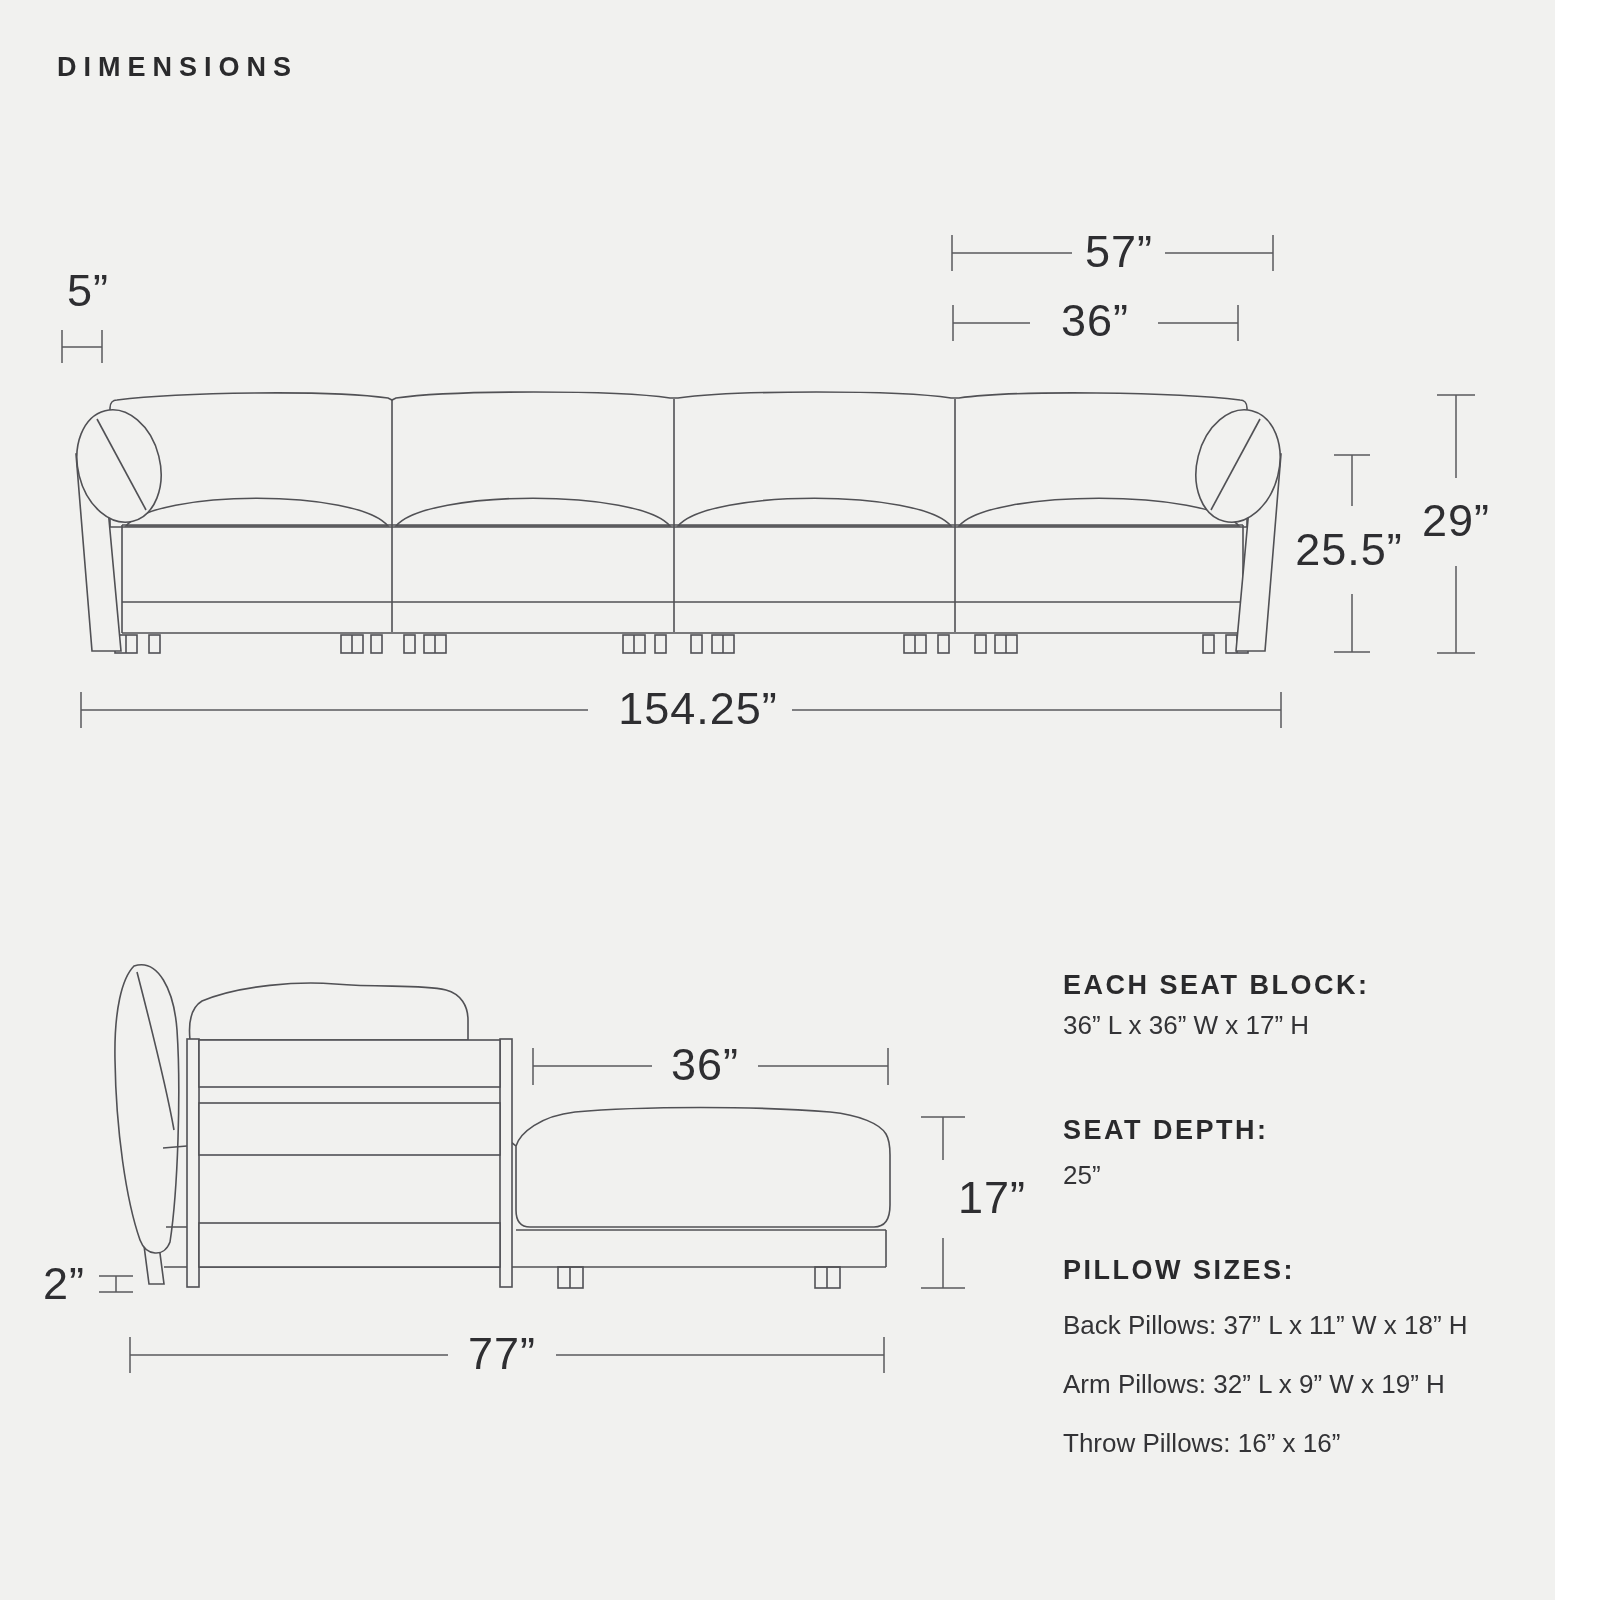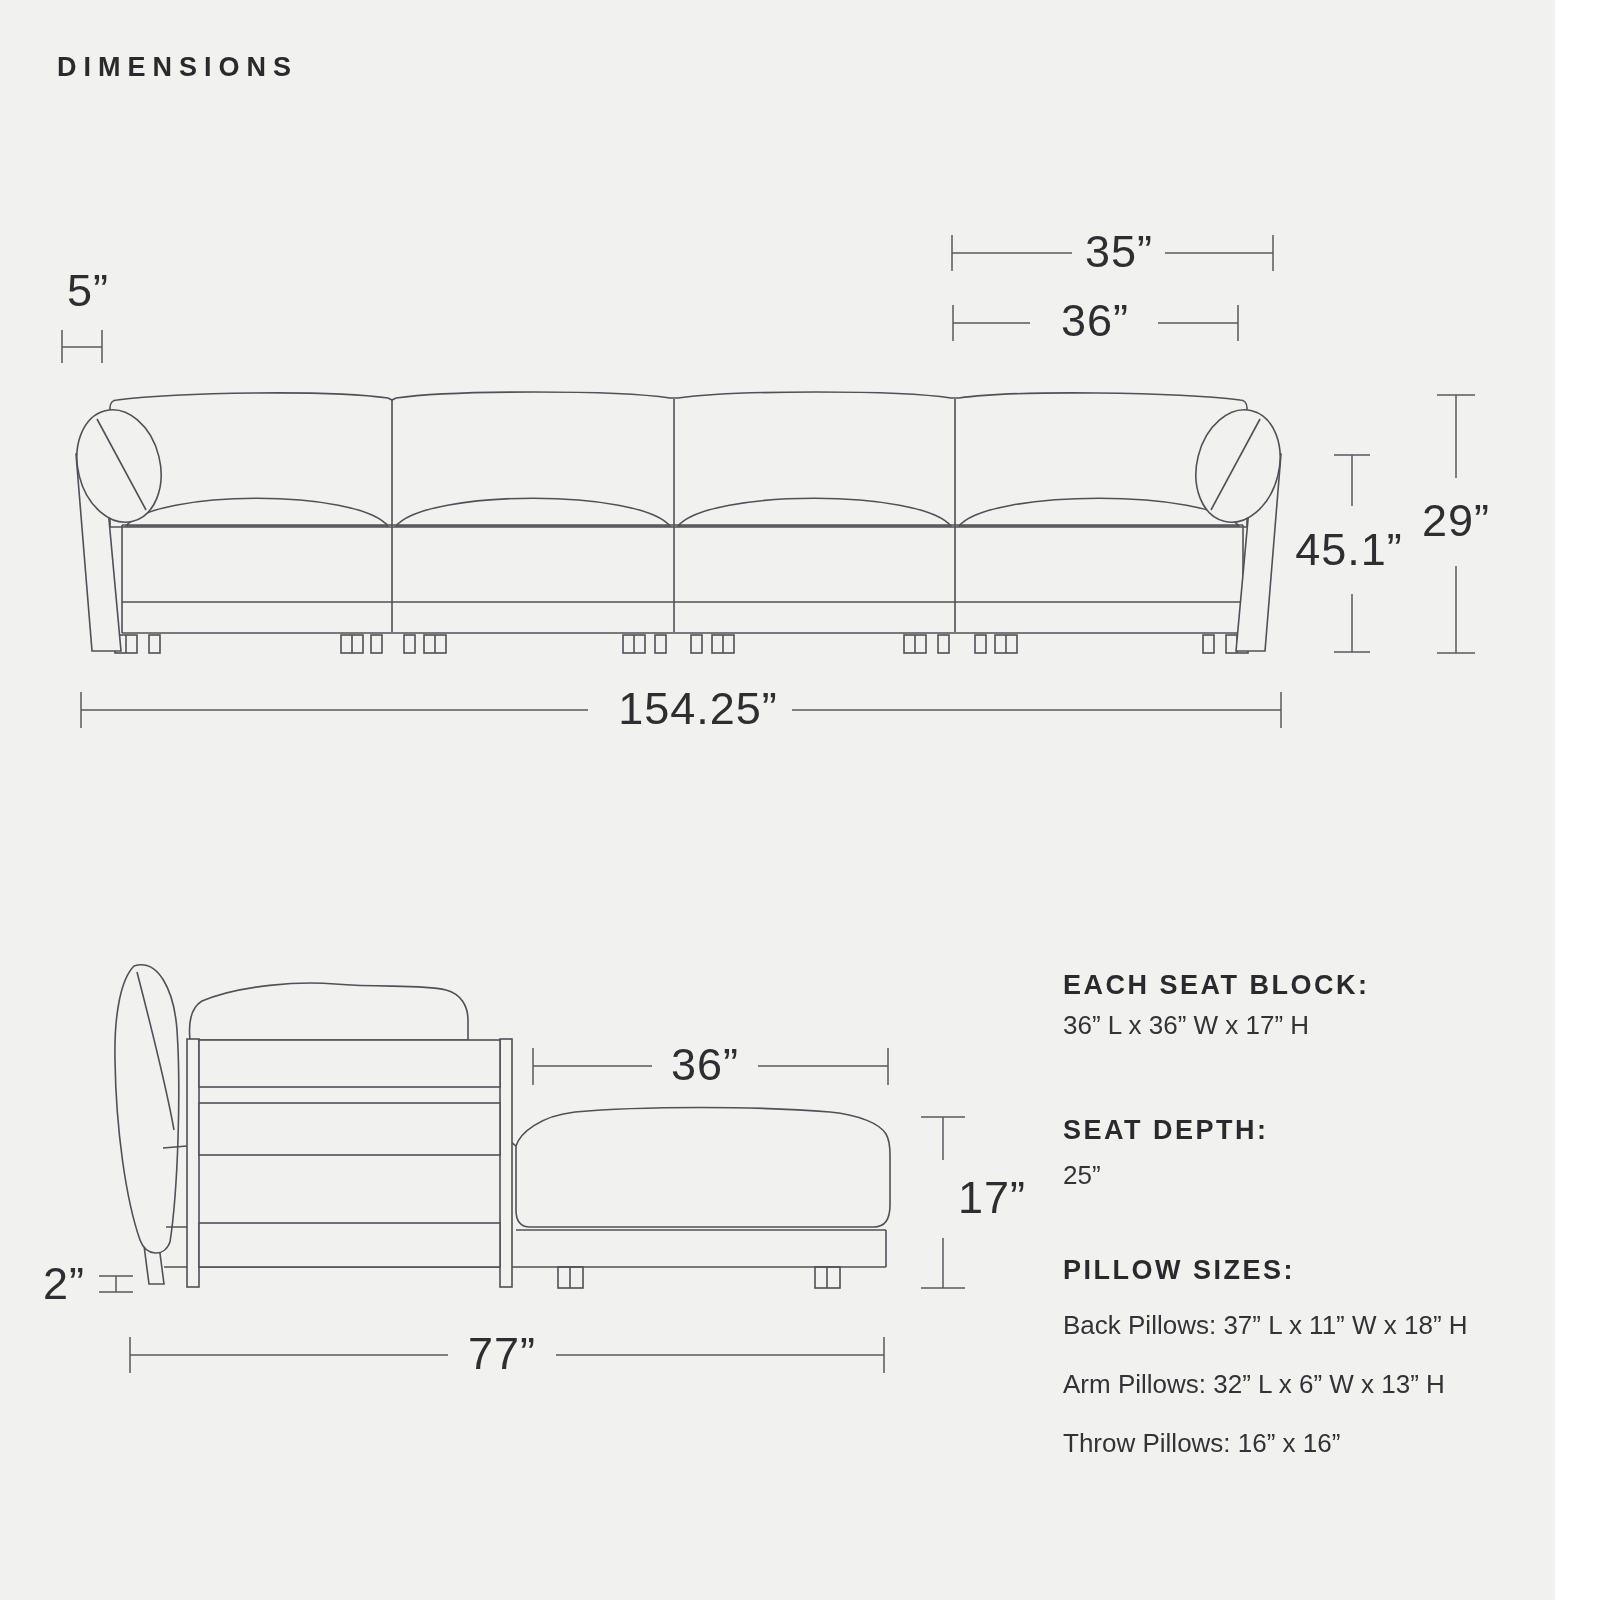--- a/index.html
+++ b/index.html
@@ -156,35 +156,35 @@
 
       <path d="M99,1276 H133 M99,1292 H133 M116,1276 V1292"></path>
 
       <path d="M130,1337 V1373 M884,1337 V1373 M130,1355 H448 M556,1355 H884"></path>
     </g>
   </svg>
 
   <div class="title">DIMENSIONS</div>
 
   <span class="dim-label" style="left:88px;top:291px;">5”</span>
-  <span class="dim-label" style="left:1119px;top:252px;">35”</span>
+  <span class="dim-label" style="left:1119px;top:252px;">57”</span>
   <span class="dim-label" style="left:1095px;top:321px;">36”</span>
-  <span class="dim-label" style="left:1349px;top:550px;">45.1”</span>
+  <span class="dim-label" style="left:1349px;top:550px;">25.5”</span>
   <span class="dim-label" style="left:1456px;top:521px;">29”</span>
   <span class="dim-label" style="left:698px;top:709px;">154.25”</span>
 
   <span class="dim-label" style="left:705px;top:1065px;">36”</span>
   <span class="dim-label" style="left:992px;top:1198px;">17”</span>
   <span class="dim-label" style="left:64px;top:1284px;">2”</span>
   <span class="dim-label" style="left:502px;top:1354px;">77”</span>
 
   <div class="specs">
     <div class="spec-heading" style="top:970px;">EACH SEAT BLOCK:</div>
     <div class="spec-line" style="top:1010px;">36” L x 36” W x 17” H</div>
     <div class="spec-heading" style="top:1115px;">SEAT DEPTH:</div>
     <div class="spec-line" style="top:1160px;">25”</div>
     <div class="spec-heading" style="top:1255px;">PILLOW SIZES:</div>
     <div class="spec-line" style="top:1310px;text-align:center;">Back Pillows: 37” L x 11” W x 18” H</div>
-    <div class="spec-line" style="top:1369px;">Arm Pillows: 32” L x 6” W x 13” H</div>
+    <div class="spec-line" style="top:1369px;">Arm Pillows: 32” L x 9” W x 19” H</div>
     <div class="spec-line" style="top:1428px;">Throw Pillows: 16” x 16”</div>
   </div>
 
 </div>
 
 </body></html>

